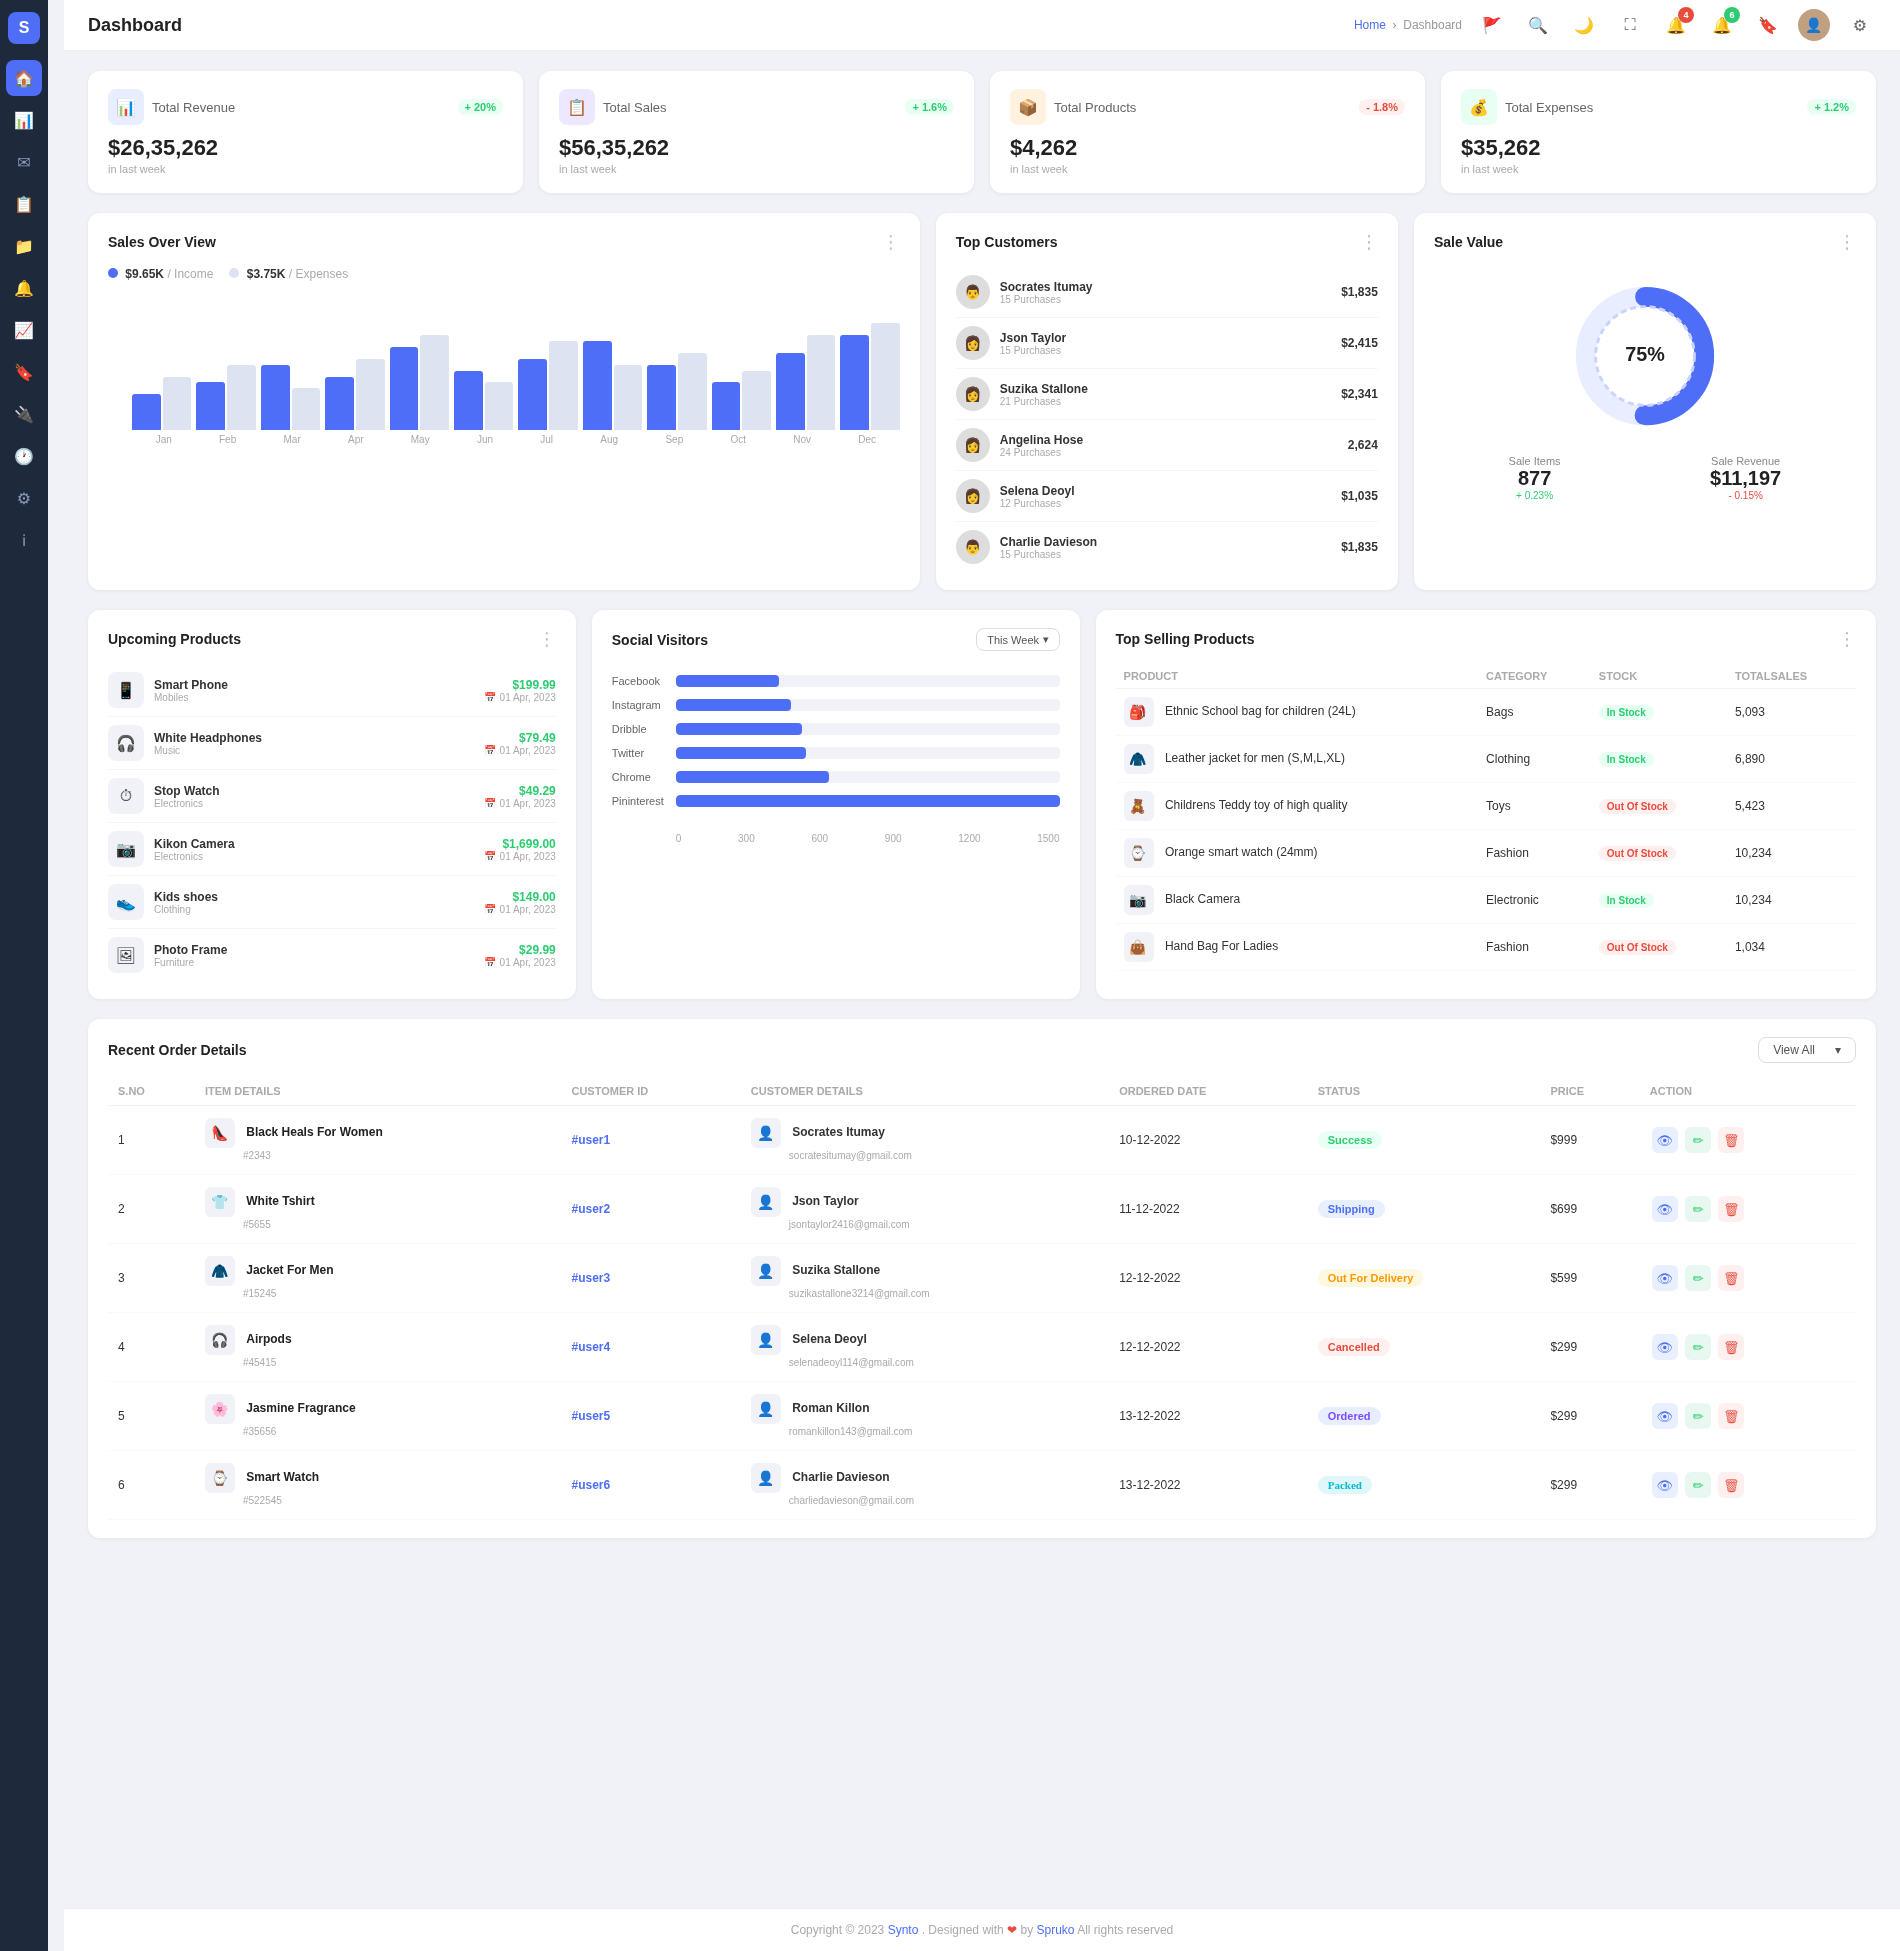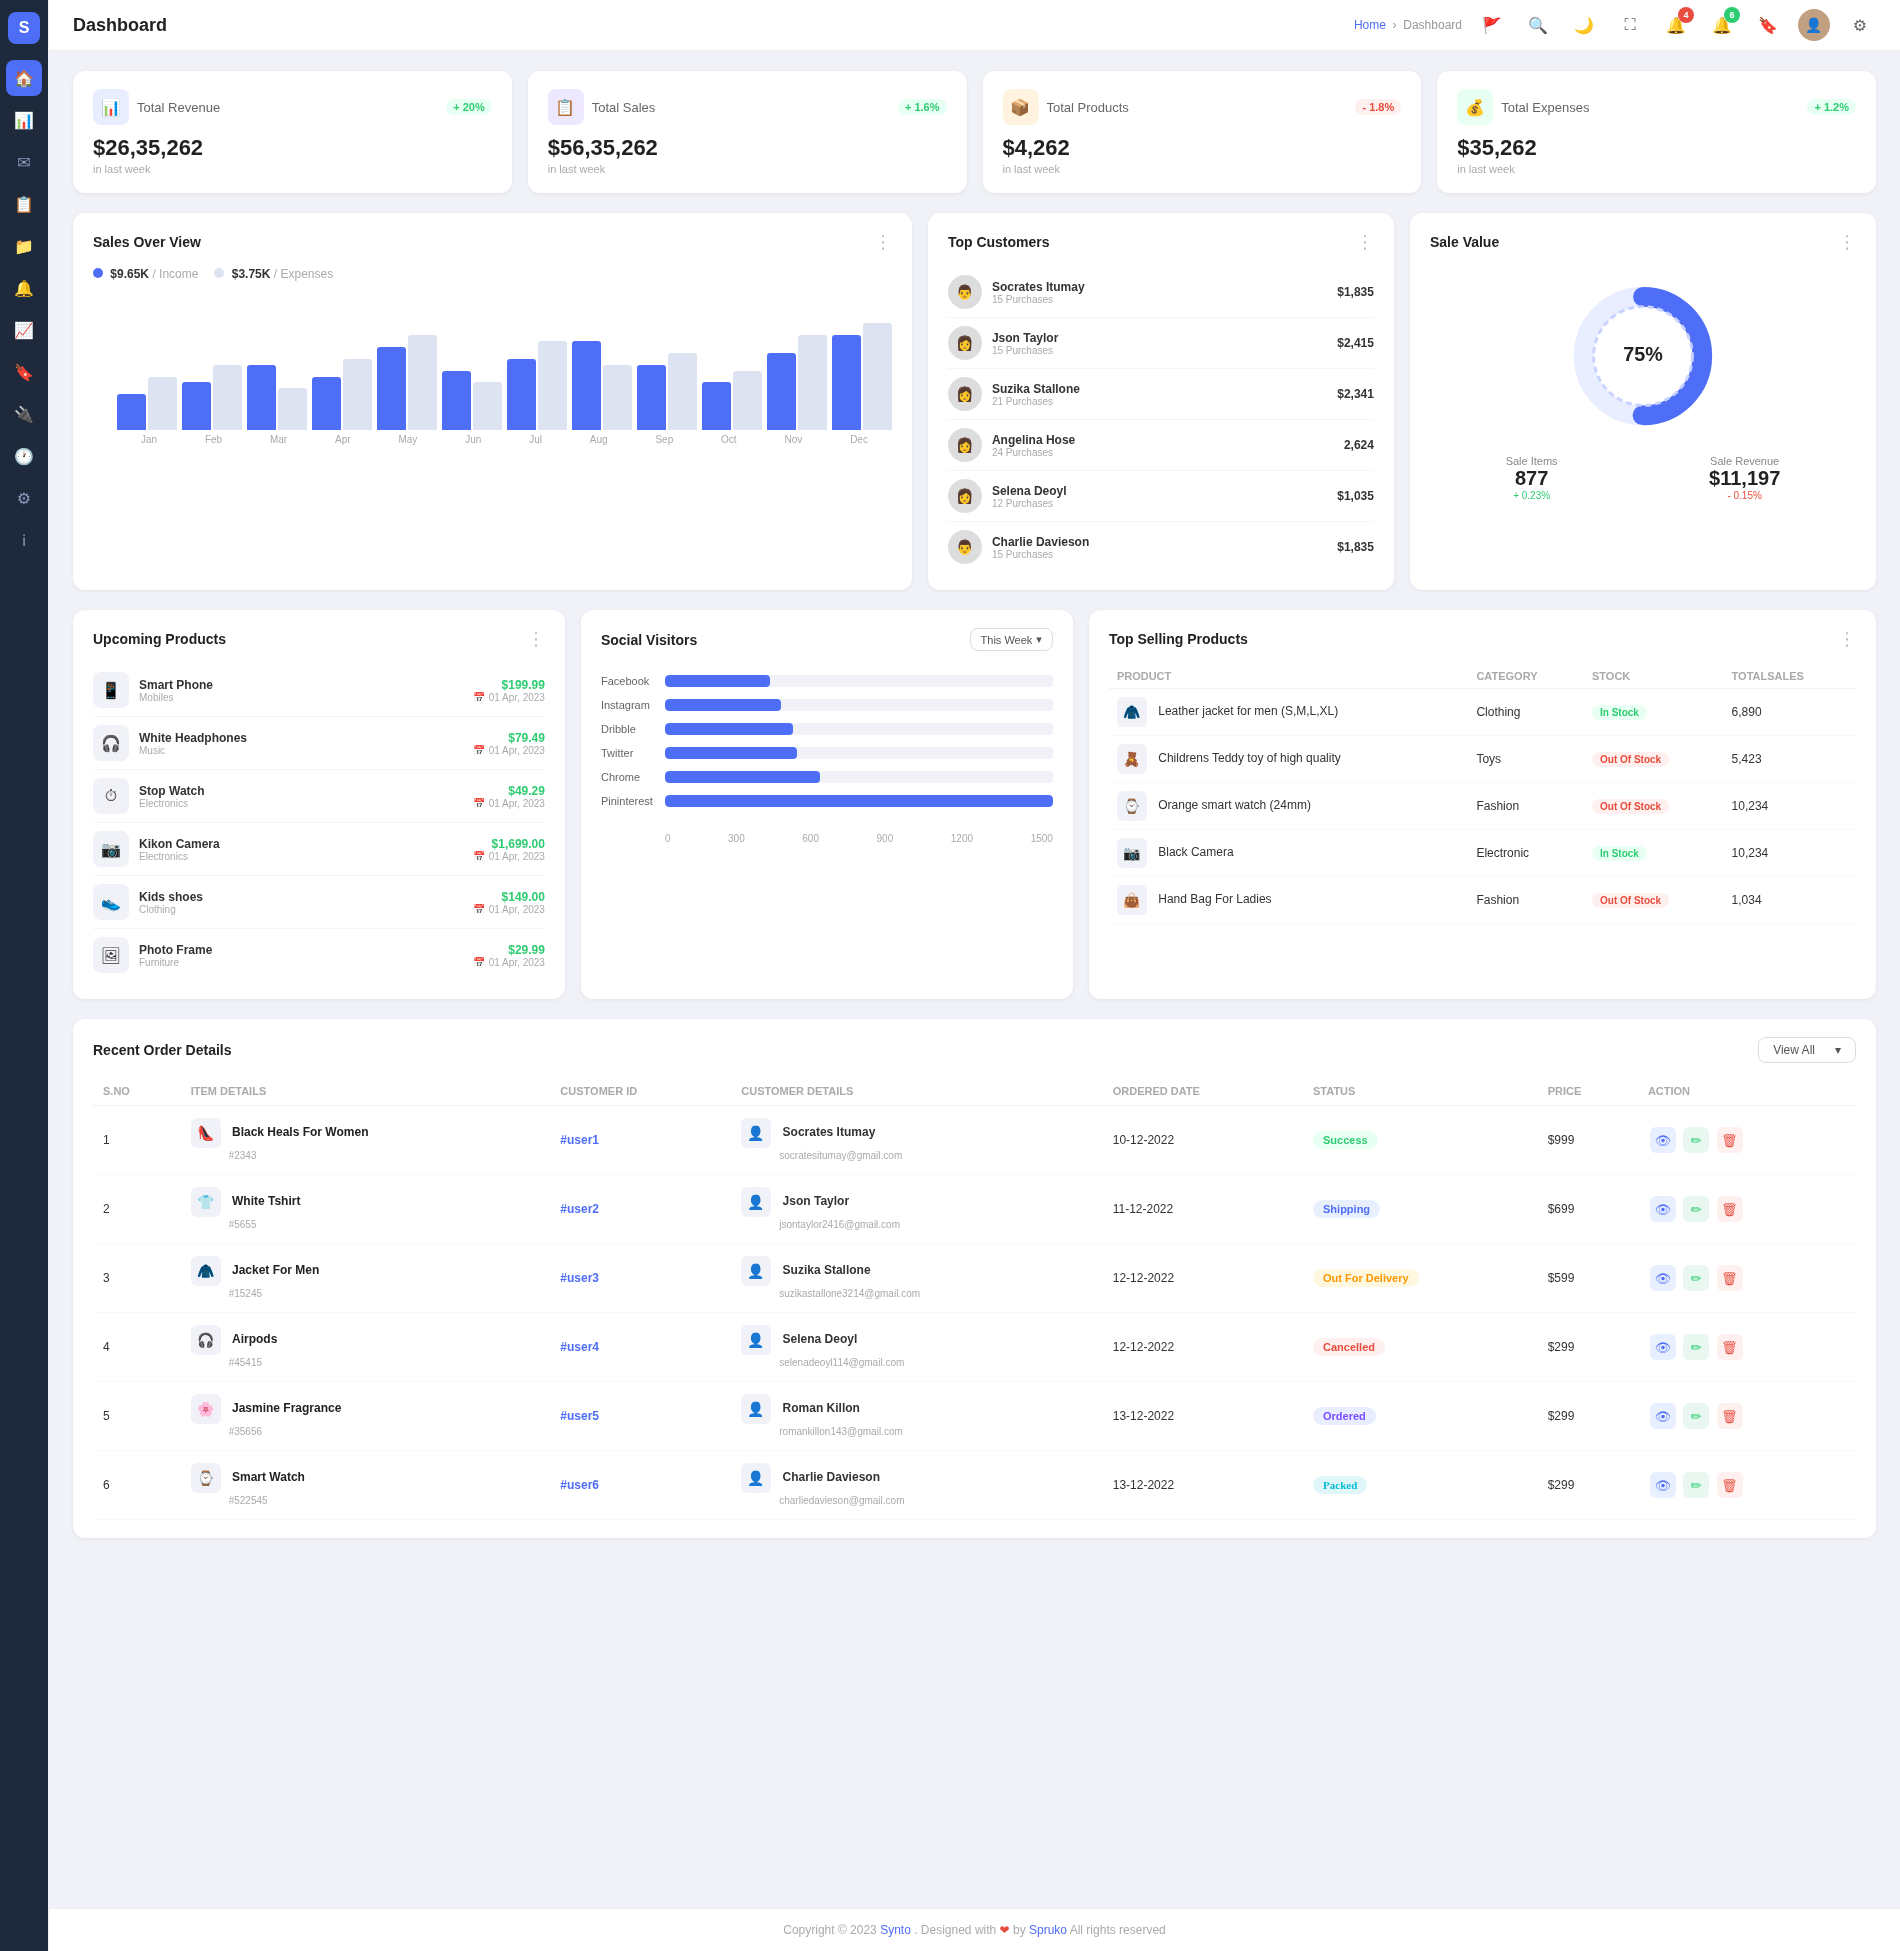--- a/index.html
+++ b/index.html
@@ -31,21 +31,21 @@
       display: flex; align-items: center; justify-content: center;
       border-radius: 8px;
       color: #8899bb;
       font-size: 16px;
       cursor: pointer;
     }
     .sidebar-icon.active { background: #4f6ef7; color: white; }
 
     
     .main {
-      margin-left: 49px;
+      margin-left: 64px;
       flex: 1;
       display: flex;
       flex-direction: column;
     }
 
     
     .topbar {
       background: white;
       height: 51px;
       display: flex;
@@ -747,20 +747,31 @@
         <table class="products-table">
           <thead>
             <tr>
               <th>PRODUCT</th>
               <th>CATEGORY</th>
               <th>STOCK</th>
               <th>TOTALSALES</th>
             </tr>
           </thead>
           <tbody id="top-selling-body">
+    <tr>
+      <td>
+        <span class="product-thumb">🎒</span>
+        Ethnic School bag for children (24L)
+      </td>
+      <td>Bags</td>
+      <td>
+        <span class="stock-badge in-stock">In Stock</span>
+      </td>
+      <td>5,093</td>
+    </tr>
 
     <tr>
       <td>
         <span class="product-thumb">🧥</span>
         Leather jacket for men (S,M,L,XL)
       </td>
       <td>Clothing</td>
       <td>
         <span class="stock-badge in-stock">In Stock</span>
       </td>

